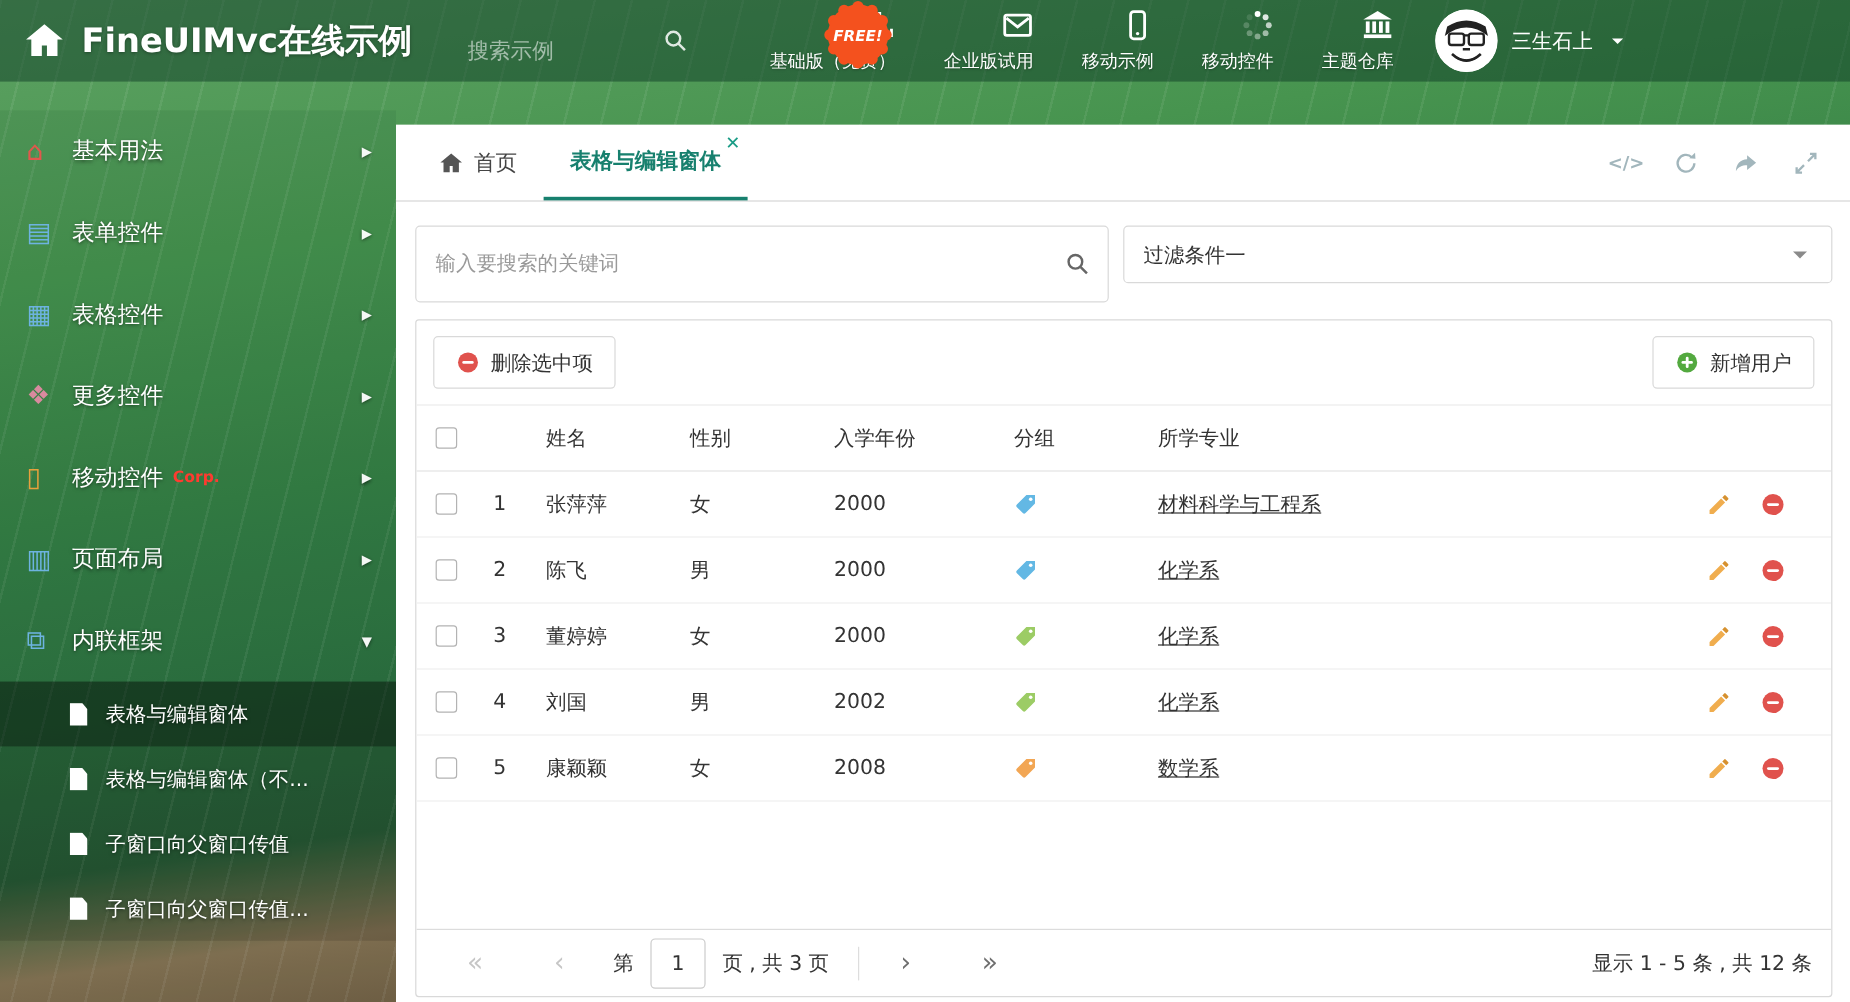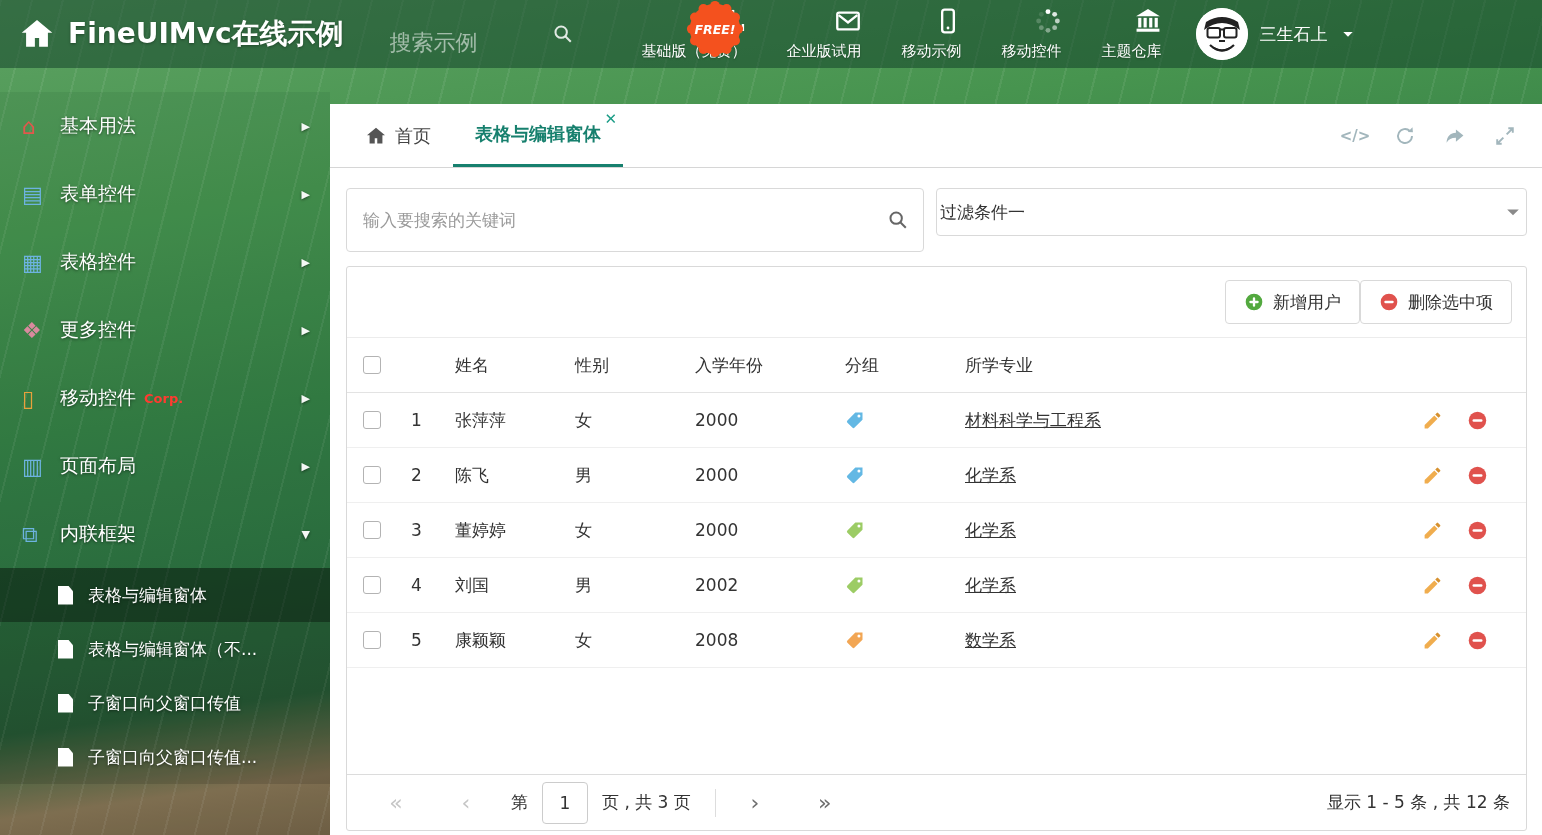--- a/index.html
+++ b/index.html
@@ -15,21 +15,21 @@
   }
 
   
   .topbar { position:absolute; top:0; left:0; width:1542px; height:68px;
     background:rgba(10,55,36,.48); display:flex; align-items:center; color:#fff; z-index:5; }
   .logo-home { width:34px; height:34px; margin-left:20px; flex:0 0 auto; }
   .app-title { font-size:28px; font-weight:bold; margin-left:14px; white-space:nowrap;
     text-shadow:0 1px 3px rgba(0,0,0,.35); }
   .hdr-search { display:flex; align-items:center; margin-left:46px; }
   .hdr-search input { background:transparent; border:none; outline:none; color:#fff;
-    font-size:22px; width:150px; font-family:inherit;margin-top:16px; }
+    font-size:18px; width:150px; font-family:inherit;margin-top:16px; }
   .hdr-search input::placeholder { color:rgba(255,255,255,.55); }
   .hdr-search .mag { width:22px; height:22px; color:rgba(255,255,255,.85); margin-left:12px; }
   .free-badge { position:absolute; left:684px; top:-2px; width:62px; height:62px; z-index:6; }
   .topnav { display:flex; margin-left:68px; gap:40px; align-items:center; }
   .topnav-item { display:flex; flex-direction:column; align-items:flex-end; gap:7px; cursor:pointer; }
   .topnav-item .nicon { width:28px; height:28px; }
   .topnav-item .nlabel { font-size:15px; white-space:nowrap; text-shadow:0 1px 2px rgba(0,0,0,.35); }
   .userbox { display:flex; align-items:center; margin-left:34px; gap:12px; cursor:pointer; padding-right:18px; }
   .avatar { width:52px; height:52px; border-radius:50%; overflow:hidden; background:#fff; flex:0 0 auto; }
   .username { font-size:17px; white-space:nowrap; }
@@ -72,21 +72,21 @@
 
   .workspace { flex:1; padding:20px 15px 16px 16px; display:flex; flex-direction:column; }
   .filter-row { display:flex; gap:12px; flex:0 0 auto; }
   .search-box { width:578px; height:64px; border:1px solid #d9d9d9; border-radius:4px;
     position:relative; display:flex; align-items:center; background:#fff; }
   .search-box input { flex:1; border:none; outline:none; font-size:17px; color:#333;
     padding:0 44px 0 16px; font-family:inherit; background:transparent; }
   .search-box input::placeholder { color:#9a9a9a; }
   .search-box .mag { position:absolute; right:14px; width:22px; height:22px; color:#666; cursor:pointer; }
   .dropdown { flex:1; height:48px; border:1px solid #d9d9d9; border-radius:4px;
-    display:flex; align-items:center; padding:0 3px; font-size:17px; color:#333;
+    display:flex; align-items:center; padding:0 16px; font-size:17px; color:#333;
     cursor:pointer; background:#fff; }
   .dropdown .caret { margin-left:auto; width:20px; height:20px; color:#8a8a8a; }
 
   .panel { margin-top:14px; flex:1; border:1px solid #d9d9d9; border-radius:3px;
     display:flex; flex-direction:column; background:#fff; overflow:hidden; }
   .panel-toolbar { padding:13px 14px; display:flex; align-items:center; flex:0 0 auto; }
   .btn { display:flex; align-items:center; gap:9px; background:#fff; border:1px solid #d9d9d9;
     border-radius:4px; padding:0 18px; height:44px; font-size:17px; color:#333;
     cursor:pointer; font-family:inherit; }
   .btn .bicon { width:20px; height:20px; display:flex; }
@@ -352,38 +352,38 @@
           <span>过滤条件一</span>
           <svg class="caret" viewBox="0 0 24 24" fill="currentColor">
               <path d="M5 9l7 7 7-7z"></path>
             </svg>
         </div>
       </div>
 
       <div class="panel">
 
         <div class="panel-toolbar">
+          <button class="btn">
+            <span class="bicon">
+              <svg viewBox="0 0 24 24">
+                  <circle cx="12" cy="12" r="10" fill="#e0524d"></circle>
+                  <rect x="6.3" y="10.6" width="11.4" height="2.8" rx="1.4" fill="#fff"></rect>
+                </svg>
+            </span>
+            <span>删除选中项</span>
+          </button>
           <button class="btn right">
             <span class="bicon">
               <svg viewBox="0 0 24 24">
                   <circle cx="12" cy="12" r="10" fill="#53a93f"></circle>
                   <rect x="6.3" y="10.6" width="11.4" height="2.8" rx="1.4" fill="#fff"></rect>
                   <rect x="10.6" y="6.3" width="2.8" height="11.4" rx="1.4" fill="#fff"></rect>
                 </svg>
             </span>
             <span>新增用户</span>
-          </button>
-          <button class="btn">
-            <span class="bicon">
-              <svg viewBox="0 0 24 24">
-                  <circle cx="12" cy="12" r="10" fill="#e0524d"></circle>
-                  <rect x="6.3" y="10.6" width="11.4" height="2.8" rx="1.4" fill="#fff"></rect>
-                </svg>
-            </span>
-            <span>删除选中项</span>
           </button>
         </div>
 
         <div class="thead">
           <span class="cell c-check">
               <span class="checkbox"></span>
             </span>
           <span class="cell c-num"></span>
           <span class="cell c-name">姓名</span>
           <span class="cell c-gender">性别</span>

